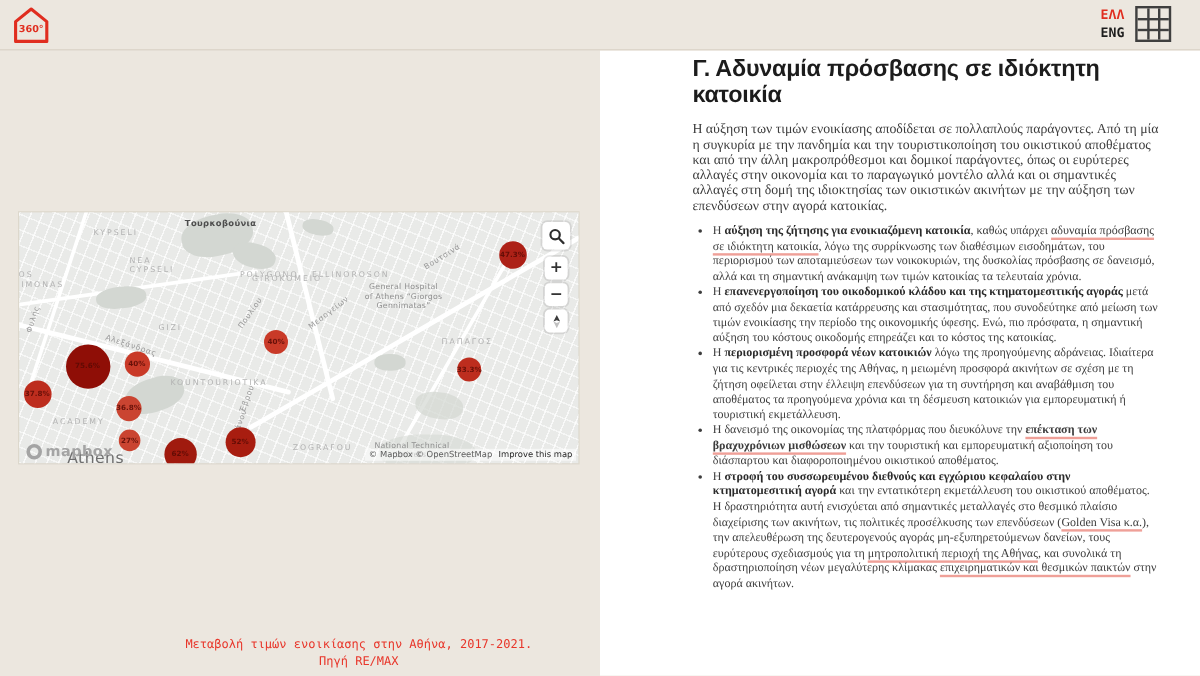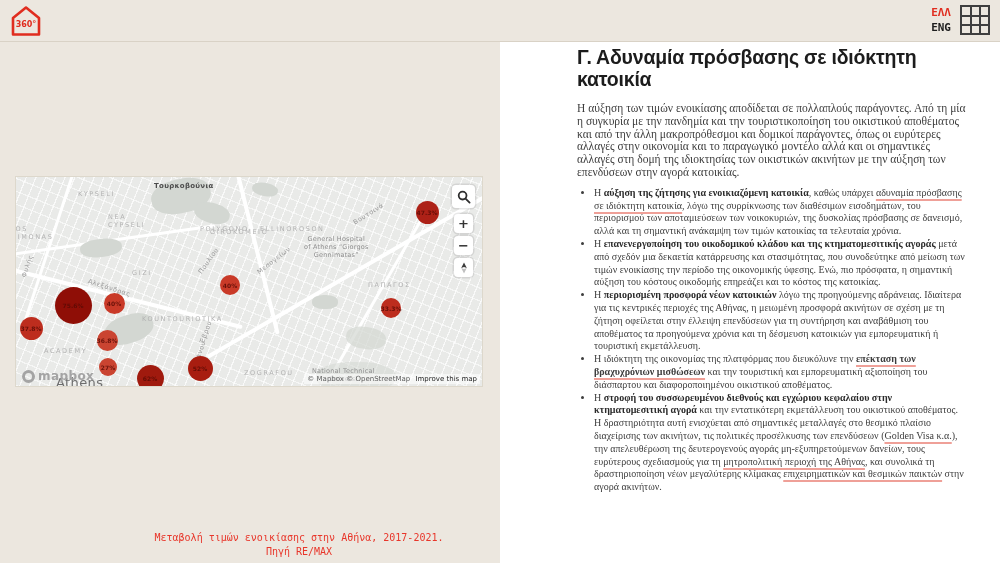--- a/index.html
+++ b/index.html
@@ -6,21 +6,21 @@
   body{width:1000px;height:563px;overflow:hidden;background:#ece7df;font-family:"DejaVu Sans",sans-serif;}
   .page{position:relative;width:1000px;height:563px;}
 
   
   header{position:absolute;left:0;top:0;width:1000px;height:42px;border-bottom:1px solid #d9d2c6;box-sizing:border-box;z-index:5;}
   .logo{position:absolute;left:10px;top:5px;width:32px;height:32px;cursor:pointer;}
   .titles{position:absolute;left:50px;top:4px;}
   .site-title{color:#e02d1f;font:bold 13px "DejaVu Sans Mono",monospace;letter-spacing:.3px;}
   .subtitle{font:12px "DejaVu Sans Mono",monospace;color:#1d1d1d;margin-top:3px;cursor:pointer;}
   .subtitle .arrow{color:#e02d1f;}
-  .header-right{position:absolute;right:10px;top:5px;display:flex;gap:9px;}
+  .header-right{position:absolute;right:24px;top:5px;display:flex;gap:9px;}
   .langs{display:flex;flex-direction:column;align-items:flex-end;justify-content:center;gap:2px;font:bold 11px "DejaVu Sans Mono",monospace;}
   .lang{color:#1d1d1d;cursor:pointer;}
   .lang.active{color:#e02d1f;}
   .grid-icon{width:30px;height:30px;border:2px solid #3f3f3f;box-sizing:border-box;cursor:pointer;background-color:transparent;
     background-image:linear-gradient(#3f3f3f,#3f3f3f),linear-gradient(#3f3f3f,#3f3f3f),linear-gradient(90deg,#3f3f3f,#3f3f3f),linear-gradient(90deg,#3f3f3f,#3f3f3f);
     background-repeat:no-repeat;background-size:100% 2px,100% 2px,2px 100%,2px 100%;background-position:0 7.5px,0 16.5px,7.5px 0,16.5px 0;}
 
   
   .map{position:absolute;left:16px;top:177px;width:466px;height:209px;overflow:hidden;background:#e9eae8;box-shadow:0 0 0 1px #ddd8cc;cursor:grab;
     background-image:
@@ -193,18 +193,18 @@
     <div>Πηγή RE/MAX</div>
   </div>
 
   <section class="article">
     <h1>Γ. Αδυναμία πρόσβασης σε ιδιόκτητη κατοικία</h1>
     <p class="para">Η αύξηση των τιμών ενοικίασης αποδίδεται σε πολλαπλούς παράγοντες. Από τη μία η συγκυρία με την πανδημία και την τουριστικοποίηση του οικιστικού αποθέματος και από την άλλη μακροπρόθεσμοι και δομικοί παράγοντες, όπως οι ευρύτερες αλλαγές στην οικονομία και το παραγωγικό μοντέλο αλλά και οι σημαντικές αλλαγές στη δομή της ιδιοκτησίας των οικιστικών ακινήτων με την αύξηση των επενδύσεων στην αγορά κατοικίας.</p>
     <ul id="reasons-list">
         <li><span>Η </span><span class="b">αύξηση της ζήτησης για ενοικιαζόμενη κατοικία</span><span>, καθώς υπάρχει </span><a class="lk">αδυναμία πρόσβασης σε ιδιόκτητη κατοικία</a><span>, λόγω της συρρίκνωσης των διαθέσιμων εισοδημάτων, του περιορισμού των αποταμιεύσεων των νοικοκυριών, της δυσκολίας πρόσβασης σε δανεισμό, αλλά και τη σημαντική ανάκαμψη των τιμών κατοικίας τα τελευταία χρόνια.</span></li>
         <li><span>Η </span><span class="b">επανενεργοποίηση του οικοδομικού κλάδου και της κτηματομεσιτικής αγοράς</span><span> μετά από σχεδόν μια δεκαετία κατάρρευσης και στασιμότητας, που συνοδεύτηκε από μείωση των τιμών ενοικίασης την περίοδο της οικονομικής ύφεσης. Ενώ, πιο πρόσφατα, η σημαντική αύξηση του κόστους οικοδομής επηρεάζει και το κόστος της κατοικίας.</span></li>
         <li><span>Η </span><span class="b">περιορισμένη προσφορά νέων κατοικιών</span><span> λόγω της προηγούμενης αδράνειας. Ιδιαίτερα για τις κεντρικές περιοχές της Αθήνας, η μειωμένη προσφορά ακινήτων σε σχέση με τη ζήτηση οφείλεται στην έλλειψη επενδύσεων για τη συντήρηση και αναβάθμιση του αποθέματος τα προηγούμενα χρόνια και τη δέσμευση κατοικιών για εμπορευματική ή τουριστική εκμετάλλευση.</span></li>
-        <li><span>Η ιδιόκτητη της οικονομίας της πλατφόρμας που διευκόλυνε την </span><a class="lk b">επέκταση των βραχυχρόνιων μισθώσεων</a><span> και την τουριστική και εμπορευματική αξιοποίηση του διάσπαρτου και διαφοροποιημένου οικιστικού αποθέματος.</span></li>
+        <li><span>Η δανεισμό της οικονομίας της πλατφόρμας που διευκόλυνε την </span><a class="lk b">επέκταση των βραχυχρόνιων μισθώσεων</a><span> και την τουριστική και εμπορευματική αξιοποίηση του διάσπαρτου και διαφοροποιημένου οικιστικού αποθέματος.</span></li>
         <li><span>Η </span><span class="b">στροφή του συσσωρευμένου διεθνούς και εγχώριου κεφαλαίου στην κτηματομεσιτική αγορά</span><span> και την εντατικότερη εκμετάλλευση του οικιστικού αποθέματος. Η δραστηριότητα αυτή ενισχύεται από σημαντικές μεταλλαγές στο θεσμικό πλαίσιο διαχείρισης των ακινήτων, τις πολιτικές προσέλκυσης των επενδύσεων (</span><a class="lk">Golden Visa κ.α.</a><span>), την απελευθέρωση της δευτερογενούς αγοράς μη-εξυπηρετούμενων δανείων, τους ευρύτερους σχεδιασμούς για τη </span><a class="lk">μητροπολιτική περιοχή της Αθήνας</a><span>, και συνολικά τη δραστηριοποίηση νέων μεγαλύτερης κλίμακας </span><a class="lk">επιχειρηματικών και θεσμικών παικτών</a><span> στην αγορά ακινήτων.</span></li>
       </ul>
   </section>
 
 </div>
 
 </body></html>

